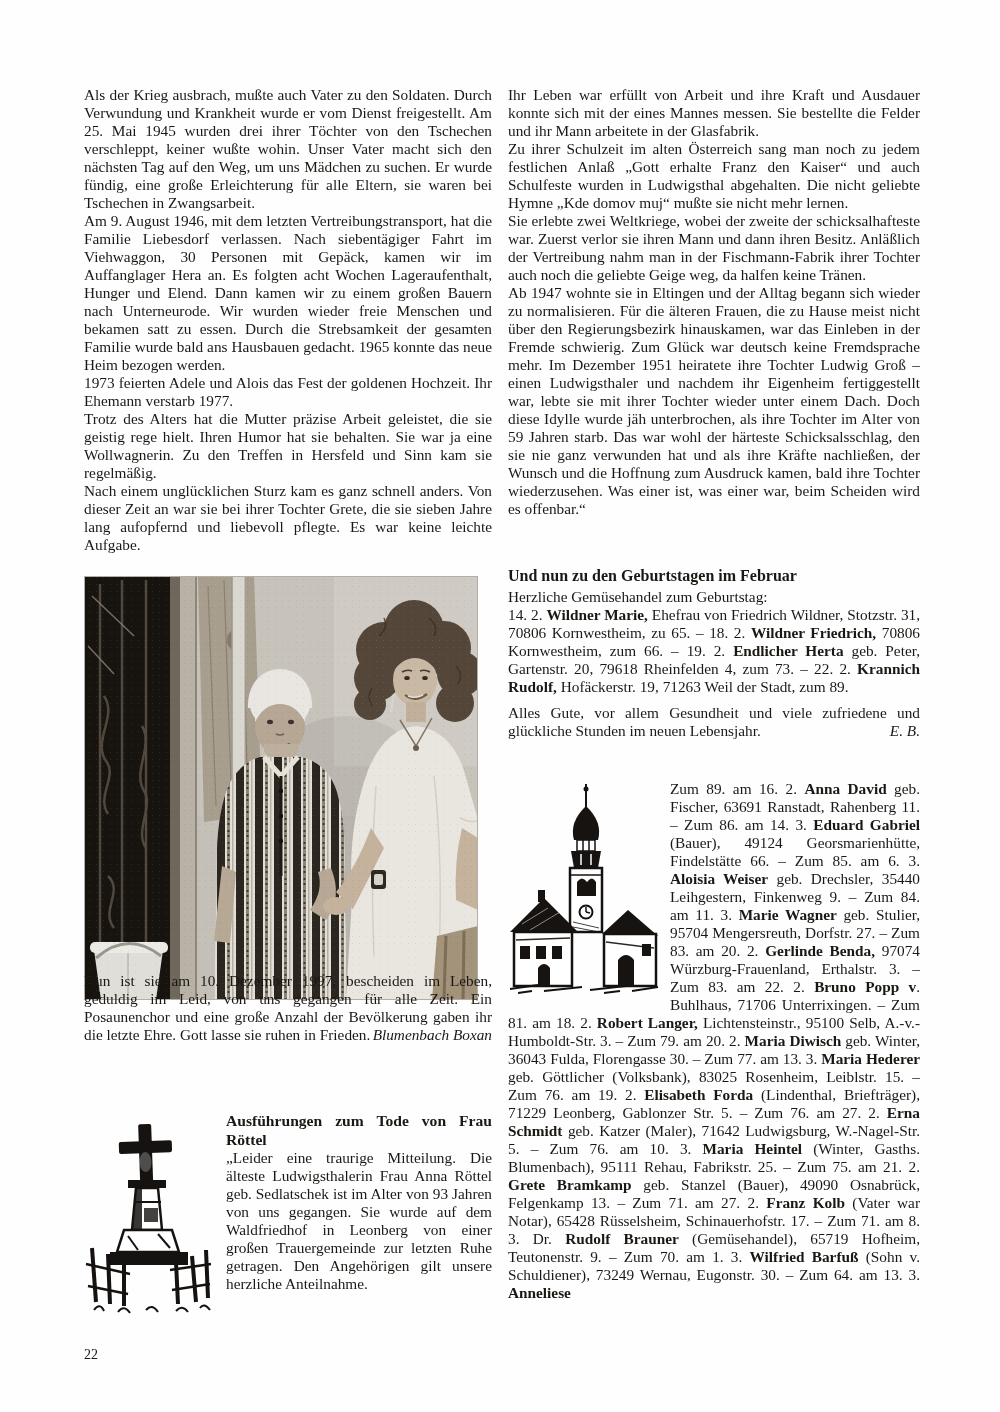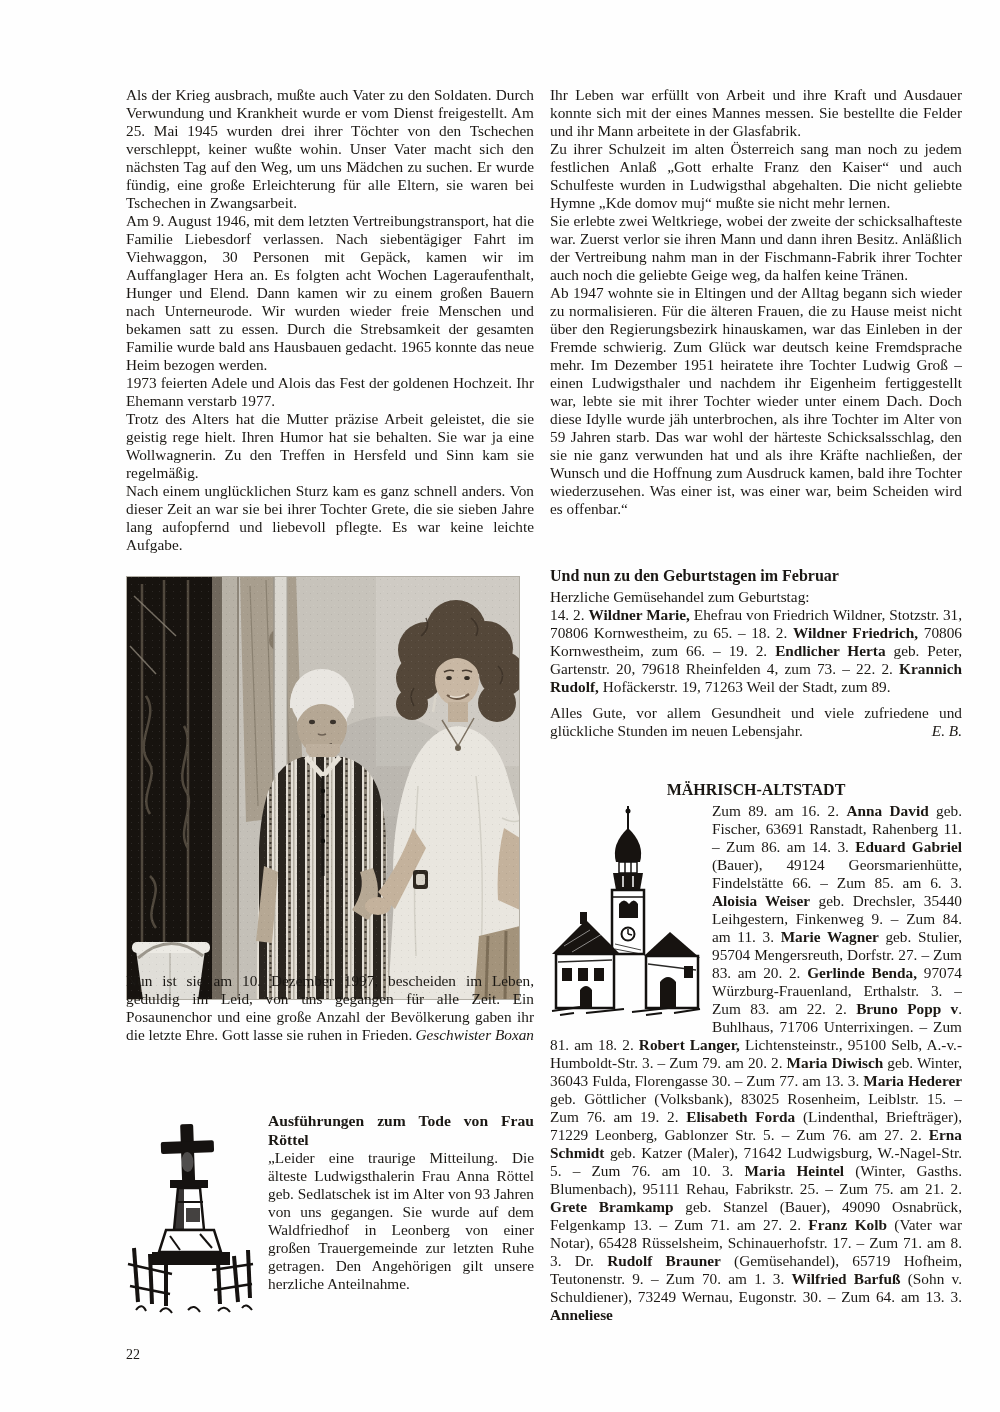--- a/index.html
+++ b/index.html
@@ -1,21 +1,21 @@
 <!DOCTYPE html>
 <html><head>
 <meta charset="utf-8">
 <style>
   html,body{margin:0;padding:0;}
   body{
     width:1000px;height:1412px;background:#fefefe;position:relative;
     font-family:"Liberation Serif","DejaVu Serif",serif;color:#1b1814;
     -webkit-font-smoothing:antialiased;
   }
-  .page{position:absolute;inset:0;overflow:hidden;margin-left:42px;}
+  .page{position:absolute;inset:0;overflow:hidden;}
   .sect{position:absolute;font-size:15.3px;line-height:18px;text-align:justify;}
   .sect p{margin:0;}
   .col-left{left:84px;width:408px;}
   .col-right{left:508px;width:412px;}
   #obit-left{top:86px;}
   #obit-right{top:86px;}
   #photo-wrap{top:576px;width:394px;height:424px;}
   #caption{top:972px;}
   #ludwigsthal{top:1112px;}
   #feb{top:566px;}
@@ -173,21 +173,21 @@
       <line x1="44" y1="377" x2="44" y2="424" stroke="#c5c2ba" stroke-width="2"></line>
 
       <rect width="394" height="424" fill="url(#grain)"></rect>
       <rect x="0.5" y="0.5" width="393" height="423" fill="none" stroke="#b3afa6" stroke-width="1"></rect>
     </svg>
   </div>
 
   <div id="caption" class="sect col-left">
     <p class="rel">
       <span>Nun ist sie am 10. Dezember 1997, bescheiden im Leben, geduldig im Leid, von uns gegangen für alle Zeit. Ein Posaunenchor und eine große Anzahl der Bevölkerung gaben ihr die letzte Ehre. Gott lasse sie ruhen in Frieden.</span>
-      <span class="sig-abs">Geschwister Boxan</span>
+      <span class="sig-abs">Blumenbach Boxan</span>
     </p>
   </div>
 
   <div id="ludwigsthal" class="sect col-left">
     <svg id="monument-svg" class="float-art" viewBox="0 0 128 202">
       <g transform="rotate(-2 63 60)">
         <rect x="56" y="6" width="13" height="60" rx="2" fill="#151210"></rect>
         <rect x="36" y="23" width="53" height="12" rx="2" fill="#151210"></rect>
         <ellipse cx="62" cy="44" rx="6" ry="10" fill="#ffffff" opacity="0.25"></ellipse>
       </g>
@@ -237,21 +237,20 @@
     <h3 class="h-bold">Und nun zu den Geburtstagen im Februar</h3>
     <p class="intro">Herzliche Gemüsehandel zum Geburtstag:</p>
     <p><span>14. 2. </span><b>Wildner Marie,</b><span> Ehefrau von Friedrich Wildner, Stotzstr. 31, 70806 Kornwestheim, zu 65. – 18. 2. </span><b>Wildner Friedrich,</b><span> 70806 Kornwestheim, zum 66. – 19. 2. </span><b>Endlicher Herta</b><span> geb. Peter, Gartenstr. 20, 79618 Rheinfelden 4, zum 73. – 22. 2. </span><b>Krannich Rudolf,</b><span> Hofäckerstr. 19, 71263 Weil der Stadt, zum 89.</span></p>
     <p class="closing rel">
       <span>Alles Gute, vor allem Gesundheit und viele zufriedene und glückliche Stunden im neuen Lebensjahr.</span>
       <span class="sig-abs">E. B.</span>
     </p>
   </div>
 
   <div id="maehrisch" class="sect col-right">
-    <h3 class="h-bold h-center m-title">MÄHRISCH-ALTSTADT</h3>
     <div>
       <svg id="church-svg" class="float-art" viewBox="0 0 152 212">
         <line x1="78" y1="2" x2="78" y2="30" stroke="#141210" stroke-width="2"></line>
         <circle cx="78" cy="7" r="2.5" fill="#141210"></circle>
         <path d="M66,58 Q61,40 78,24 Q95,40 90,58 Z" fill="#171310"></path>
         <rect x="69" y="58" width="18" height="11" fill="#ffffff" stroke="#141210" stroke-width="1.5"></rect>
         <line x1="75" y1="58" x2="75" y2="69" stroke="#141210" stroke-width="1.5"></line>
         <line x1="81" y1="58" x2="81" y2="69" stroke="#141210" stroke-width="1.5"></line>
         <path d="M63,69 L93,69 L90,86 L66,86 Z" fill="#171310"></path>
         <line x1="73" y1="72" x2="73" y2="83" stroke="#ffffff" stroke-width="1.5"></line>

